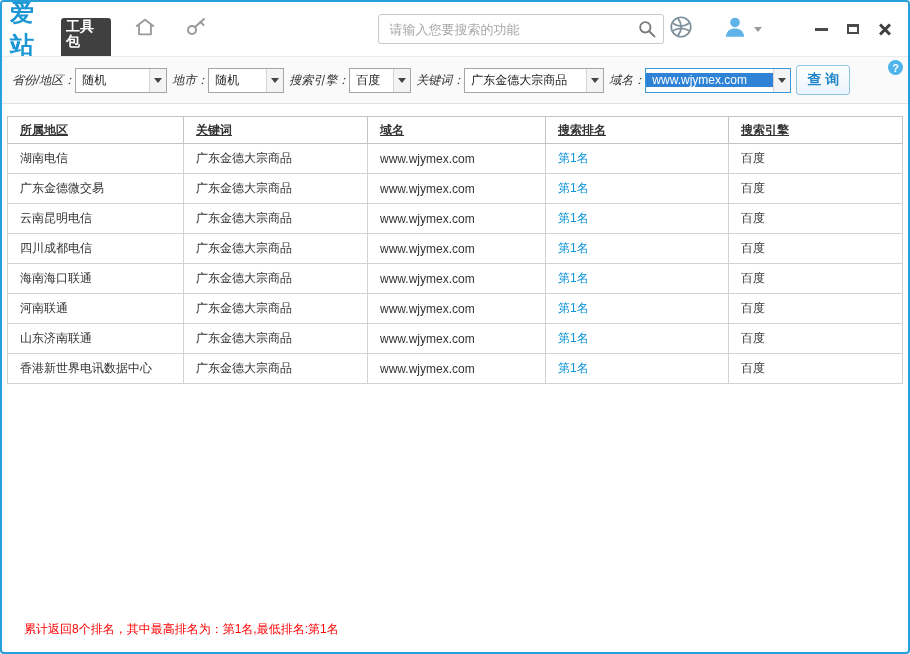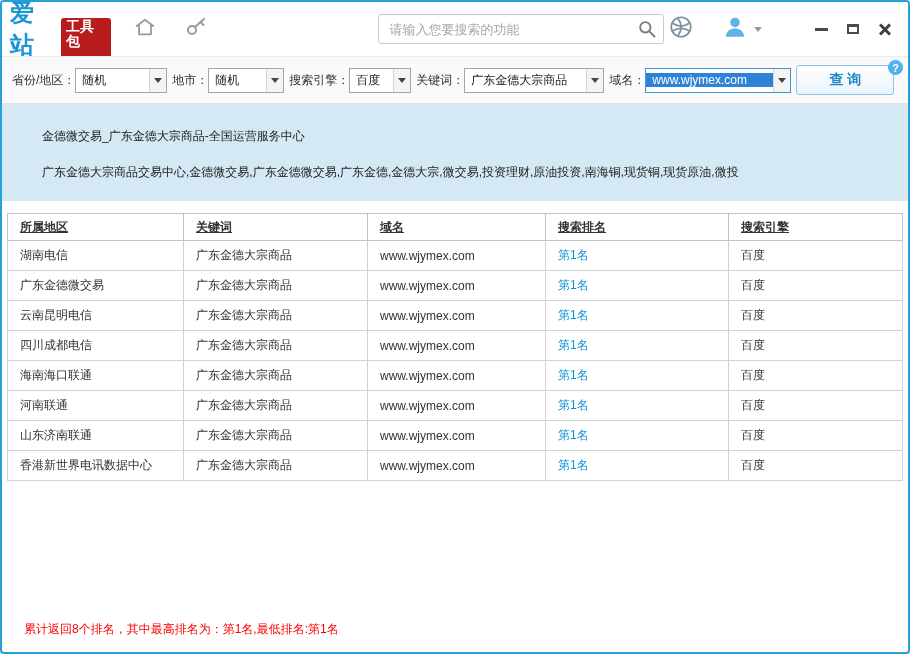--- a/index.html
+++ b/index.html
@@ -16,21 +16,21 @@
   .titlebar {
     height: 54px; flex:0 0 54px;
     display:flex; align-items:center;
     padding: 0 10px 0 8px;
     background:#ffffff;
   }
   .logo { display:flex; align-items:center; margin-right:18px; cursor:default; }
   .logo-main { font-size:24px; font-weight:bold; color:#1b96d5; letter-spacing:1px; }
   .logo-right { display:flex; flex-direction:column; align-items:flex-start; margin-left:3px;gap:16px; }
   .logo-badge { font-size:10px; font-style:italic; font-weight:bold; color:#f5a623; line-height:10px; margin-left:2px; }
-  .logo-box { font-size:14px; font-weight:bold; color:#ffffff; background:#b91c1c; border-radius:3px; padding:1px 5px 18px 5px; line-height:15px; }
+  .logo-box { font-size:14px; font-weight:bold; color:#ffffff; background:#404040; border-radius:3px; padding:1px 5px 18px 5px; line-height:15px; }
   .tb-iconbtn { width:34px; height:34px; display:flex; align-items:center; justify-content:center; cursor:pointer; margin-right:18px; }
   .searchbox {
     margin-left:148px;
     width:296px; height:30px;
     border:1px solid #c9c9c9; border-radius:3px;
     display:flex; align-items:center;
     padding:0 6px 0 10px; background:#fff;
   }
   .searchbox input {
     border:none; outline:none; flex:1; font-size:13px; color:#333;
@@ -52,36 +52,36 @@
   .toolbar {
     position:relative;
     flex:0 0 48px; height:48px;
     background:#fafafa;
     border-top:1px solid #ebebeb;
     border-bottom:1px solid #e2e2e2;
     display:flex; align-items:center;
     padding:0 10px; gap:5px;
   }
   .field { display:flex; align-items:center; }
-  .field-label { font-size:12px; color:#333; white-space:nowrap; }
+  .field-label { font-size:12px; color:#333; white-space:nowrap;font-style:italic; }
   .combo {
     height:25px; background:#ffffff;
     border:1px solid #a5a5a5;
     display:flex; align-items:center;
     cursor:pointer; overflow:hidden;
   }
   .combo-value { flex:1; font-size:12px; color:#222; padding:0 4px 0 6px; white-space:nowrap; overflow:hidden; }
   .combo-arrowzone { width:17px; height:100%; display:flex; align-items:center; justify-content:center; border-left:1px solid #d5d5d5; background:#f4f4f4; }
   .combo-arrow { width:0; height:0; border-left:4px solid transparent; border-right:4px solid transparent; border-top:5px solid #444; }
   .w-province { width:92px; } .w-city { width:76px; } .w-engine { width:62px; }
   .w-keyword { width:140px; } .w-domain { width:146px; }
   .combo.focused { border-color:#3a97d6; }
   .combo-value.selected-text { background:#2f83d6; color:#ffffff; }
   .query-btn {
-    width:98px; height:30px;
+    width:54px; height:30px;
     border:1px solid #8fc3e8; border-radius:3px;
     background:linear-gradient(#ffffff,#e9f4fc);
     color:#1f85c8; font-size:14px; font-weight:bold;
     display:flex; align-items:center; justify-content:center;
     cursor:pointer; white-space:nowrap;
   }
   .help-bubble {
     position:absolute; right:5px; top:3px;
     width:15px; height:15px; border-radius:50%;
     background:#4db3ea; color:#ffffff;
@@ -237,24 +237,20 @@
         <span class="combo-value selected-text">www.wjymex.com</span>
         <span class="combo-arrowzone">
             <span class="combo-arrow"></span>
           </span>
       </div>
     </div>
     <div class="query-btn">查 询</div>
     <div class="help-bubble">?</div>
   </div>
 
-  <div class="info-panel">
-    <div class="info-line">金德微交易_广东金德大宗商品-全国运营服务中心</div>
-    <div class="info-line">广东金德大宗商品交易中心,金德微交易,广东金德微交易,广东金德,金德大宗,微交易,投资理财,原油投资,南海铜,现货铜,现货原油,微投</div>
-  </div>
 
   <div class="table-wrap">
     <table class="results">
       <colgroup>
         <col style="width:176px">
           <col style="width:184px">
           <col style="width:178px">
           <col style="width:183px">
           <col>
       </colgroup>

